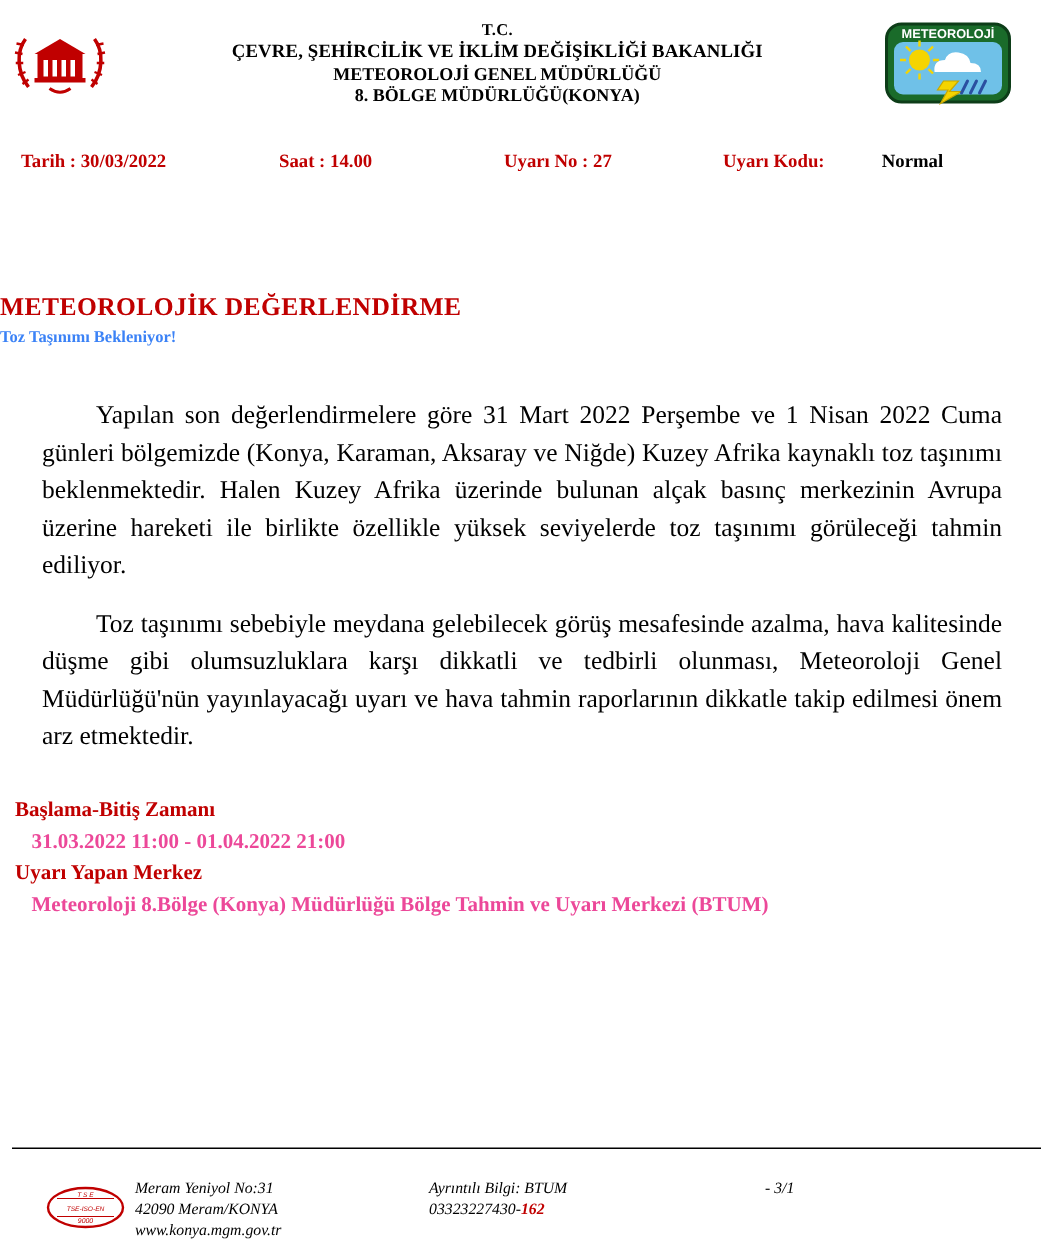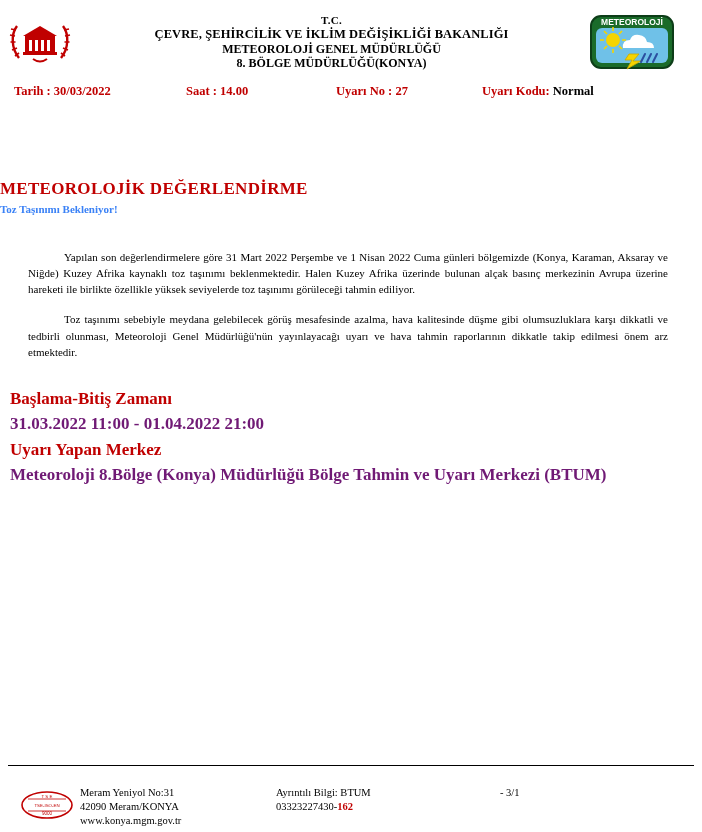--- a/index.html
+++ b/index.html
@@ -91,26 +91,27 @@
     align-items: flex-end;
     padding: 10px 16px 8px 10px;
     font-size: 12.5px;
     font-weight: bold;
     color: #c00000;
   }
   .info-bar .cell {
     white-space: nowrap;
   }
   .info-bar .c1 { flex: 0 0 172px; padding-left: 4px; }
-  .info-bar .c2 { flex: 0 0 150px; }
+  .info-bar .c2 { flex: 0 0 150px; margin-top: 16px; }
   .info-bar .c3 { flex: 0 0 146px; }
   .info-bar .c4 { flex: 1 1 auto; }
   .info-bar .normal-val {
     color: #000000;
     font-weight: bold;
+    margin-left: 35px;
   }
 
   
   .title-block {
     margin-top: 72px;
   }
   .title-main {
     color: #c00000;
     font-weight: bold;
     font-size: 17px;
@@ -119,63 +120,65 @@
   .title-sub {
     color: #3b82f6;
     font-weight: bold;
     font-size: 11px;
     margin-top: 4px;
   }
 
   
   .body-text {
     margin: 34px 34px 0 28px;
-    font-size: 11px;
+    font-size: 17px;
     line-height: 1.47;
     text-align: justify;
   }
   .body-text p {
     margin: 0 0 14px 0;
     text-indent: 36px;
   }
 
   
   .notice-block {
     margin: 26px 28px 0 10px;
-    font-size: 17px;
+    font-size: 14px;
     line-height: 1.5;
   }
   .notice-block .lbl-red {
     color: #c00000;
     font-weight: bold;
   }
   .notice-block .val-blue {
-    color: #701a75;
-    font-weight: bold;
+    color: #ec4899;
+    font-weight: bold;
+    margin-left: 11px;
   }
 
   
   .bottom-rule {
     position: absolute;
     left: 8px;
     right: 8px;
     bottom: 66px;
     border-top: 1px solid #000000;
   }
   .footer {
     position: absolute;
-    left: 2px;
+    left: 12px;
     right: 0;
     bottom: 4px;
     display: flex;
     align-items: flex-start;
     padding: 0 10px 0 18px;
     box-sizing: border-box;
     font-size: 10.5px;
     line-height: 1.32;
+    font-style: italic;
   }
   .footer-logo {
     flex: 0 0 60px;
     padding-top: 6px;
   }
   .tse-logo {
     width: 54px;
     height: 30px;
     position: relative;
   }

